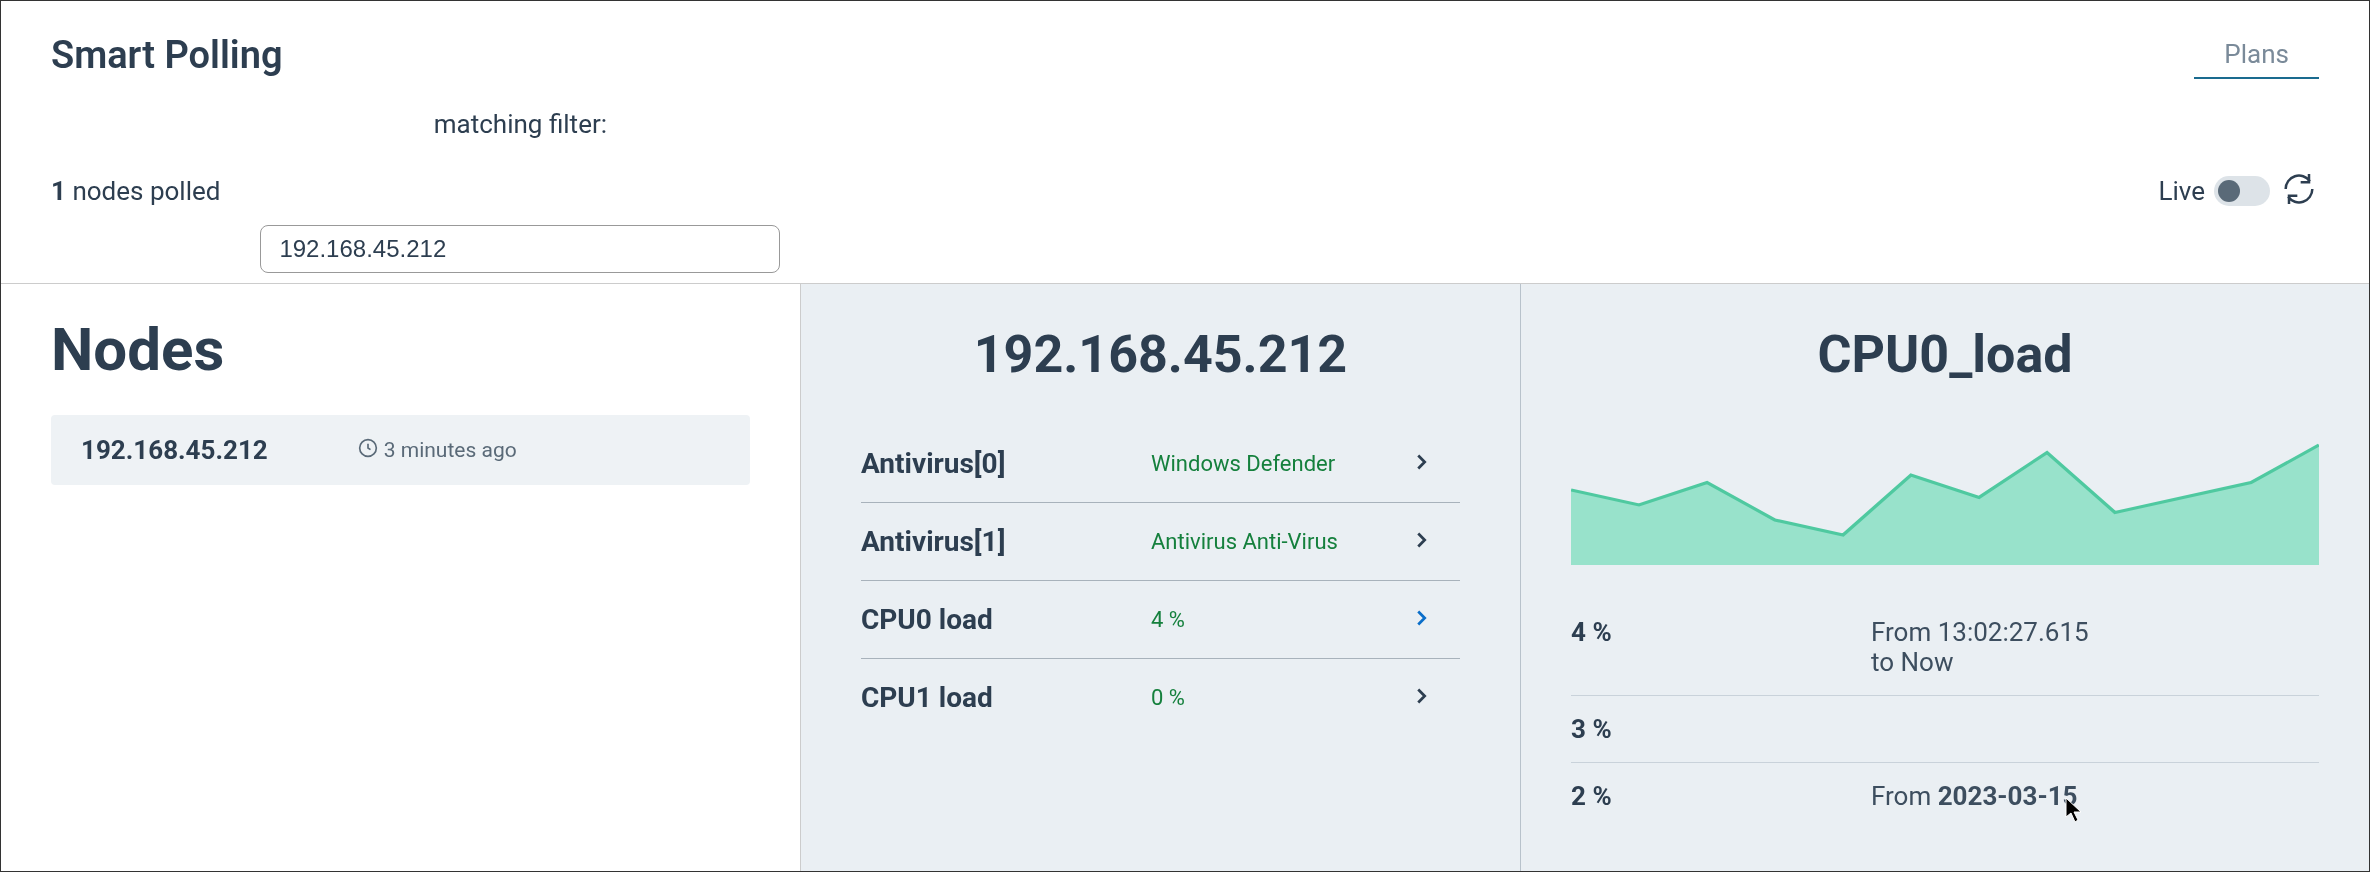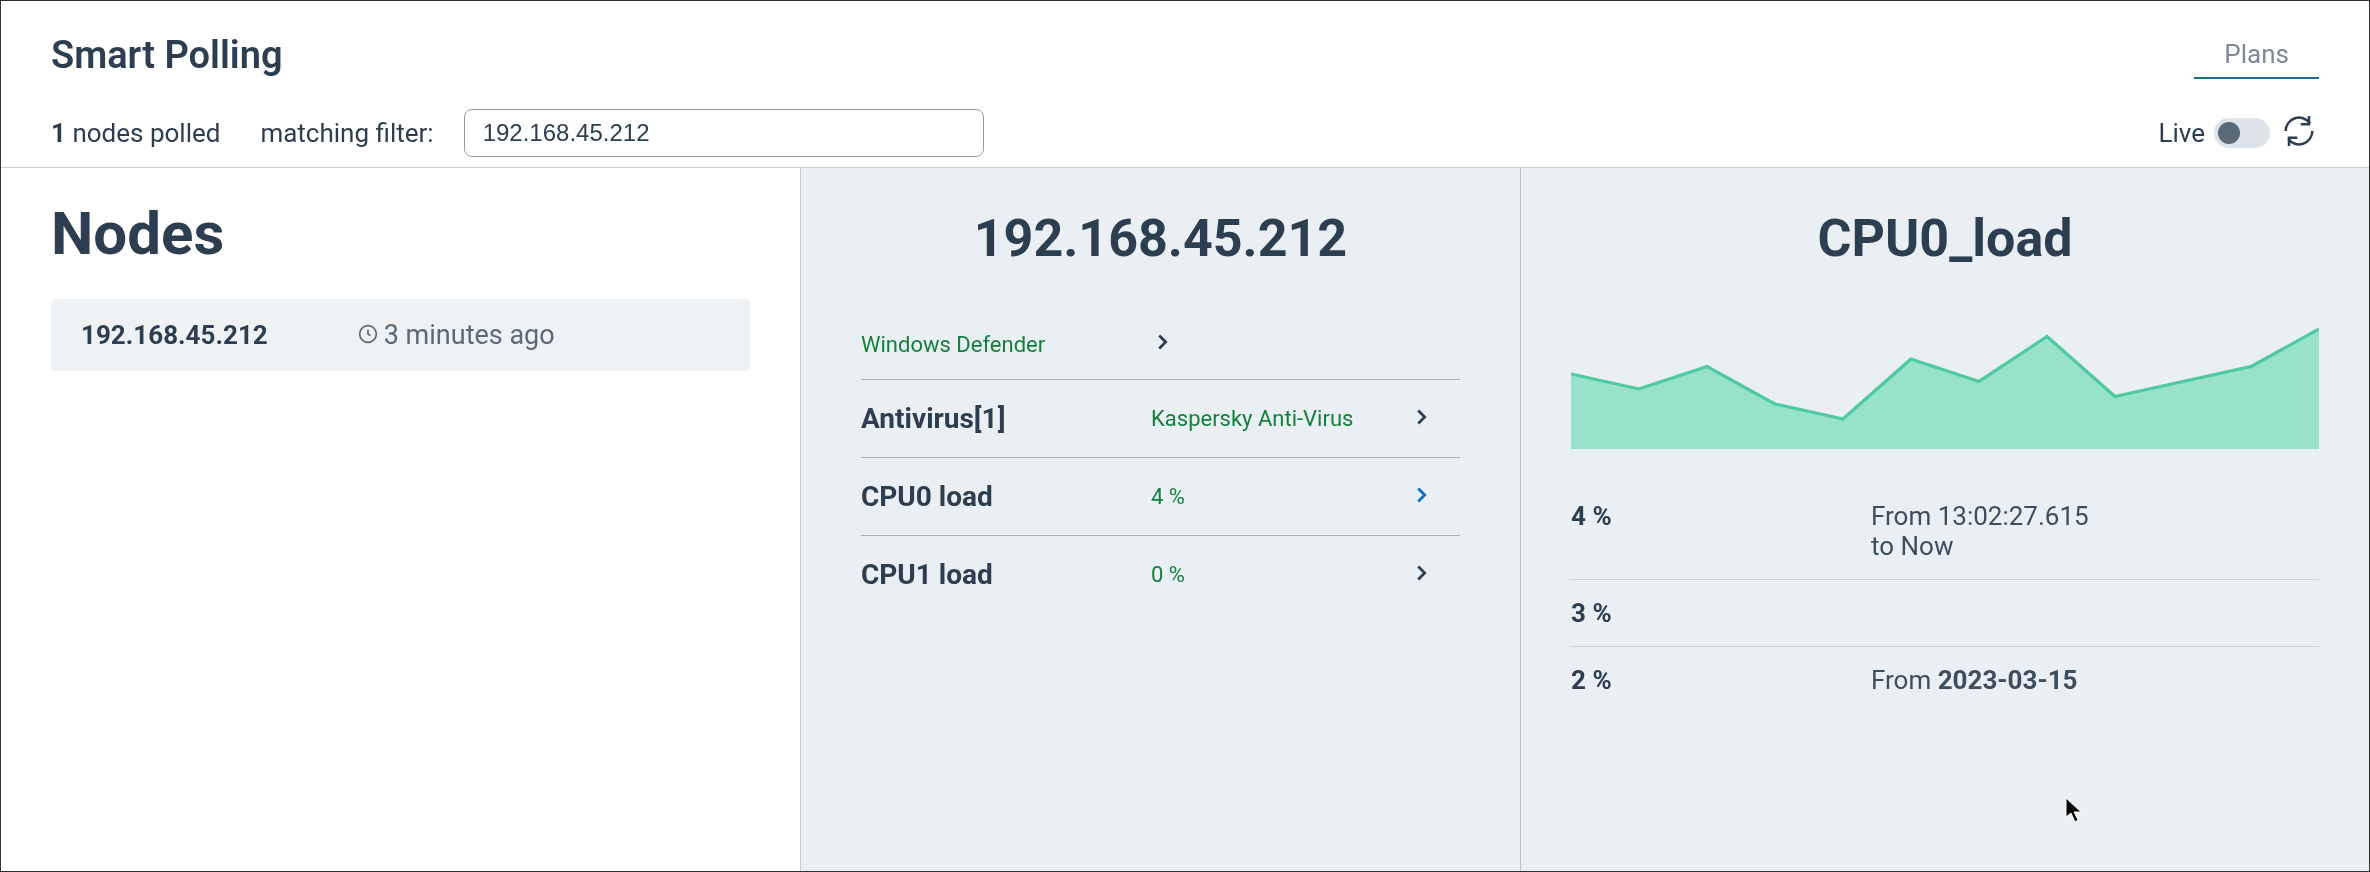--- a/index.html
+++ b/index.html
@@ -123,21 +123,21 @@
       padding: 20px 30px;
       border-radius: 4px;
       cursor: pointer;
     }
     .node-ip {
       font-size: 26px;
       font-weight: 700;
       color: #2d3e50;
     }
     .node-time {
-      font-size: 27px;
+      font-size: 21px;
       color: #5a6a78;
       display: flex;
       align-items: center;
       gap: 6px;
     }
     .detail-panel {
       padding: 40px 60px;
       background: #eaeff3;
       border-right: 1px solid #b8c2cb;
     }
@@ -217,21 +217,21 @@
     <div class="page-title">Smart Polling</div>
     <div class="tabs">
       <div class="tab">Plans</div>
     </div>
   </div>
   <div class="header-controls">
     <div class="polled-text">
       <span class="bold">1</span>
       <span>nodes polled</span>
     </div>
-    <div style="display:flex;align-items:center;gap:30px;">
+    <div style="display:flex;align-items:center;gap:86px;flex-direction:column;">
       <span class="matching-filter">matching filter:</span>
       <input class="filter-input" value="192.168.45.212" style="">
     </div>
     <div class="live-controls" style="margin-left:auto;">
       <span class="live-label">Live</span>
       <div class="toggle">
         <div class="toggle-knob"></div>
       </div>
       <span class="refresh-icon">
         <svg viewBox="0 0 24 24" fill="none" stroke="#2d3e50" stroke-width="1.5">
@@ -257,31 +257,32 @@
         </span>
         <span>3 minutes ago</span>
       </div>
     </div>
   </div>
 
   <div class="detail-panel">
     <div class="detail-title">192.168.45.212</div>
 
     <div class="metric-row">
+      <div class="metric-label">Antivirus[0]</div>
       <div class="metric-value">Windows Defender</div>
       <div class="chevron">
         <svg viewBox="0 0 24 24" fill="none" stroke="currentColor" stroke-width="3">
             <path d="M9 5l7 7-7 7"></path>
           </svg>
       </div>
     </div>
 
     <div class="metric-row">
       <div class="metric-label">Antivirus[1]</div>
-      <div class="metric-value">Kaspersky Anti-Virus</div>
+      <div class="metric-value">Antivirus Anti-Virus</div>
       <div class="chevron">
         <svg viewBox="0 0 24 24" fill="none" stroke="currentColor" stroke-width="3">
             <path d="M9 5l7 7-7 7"></path>
           </svg>
       </div>
     </div>
 
     <div class="metric-row">
       <div class="metric-label">CPU0 load</div>
       <div class="metric-value">4 %</div>

